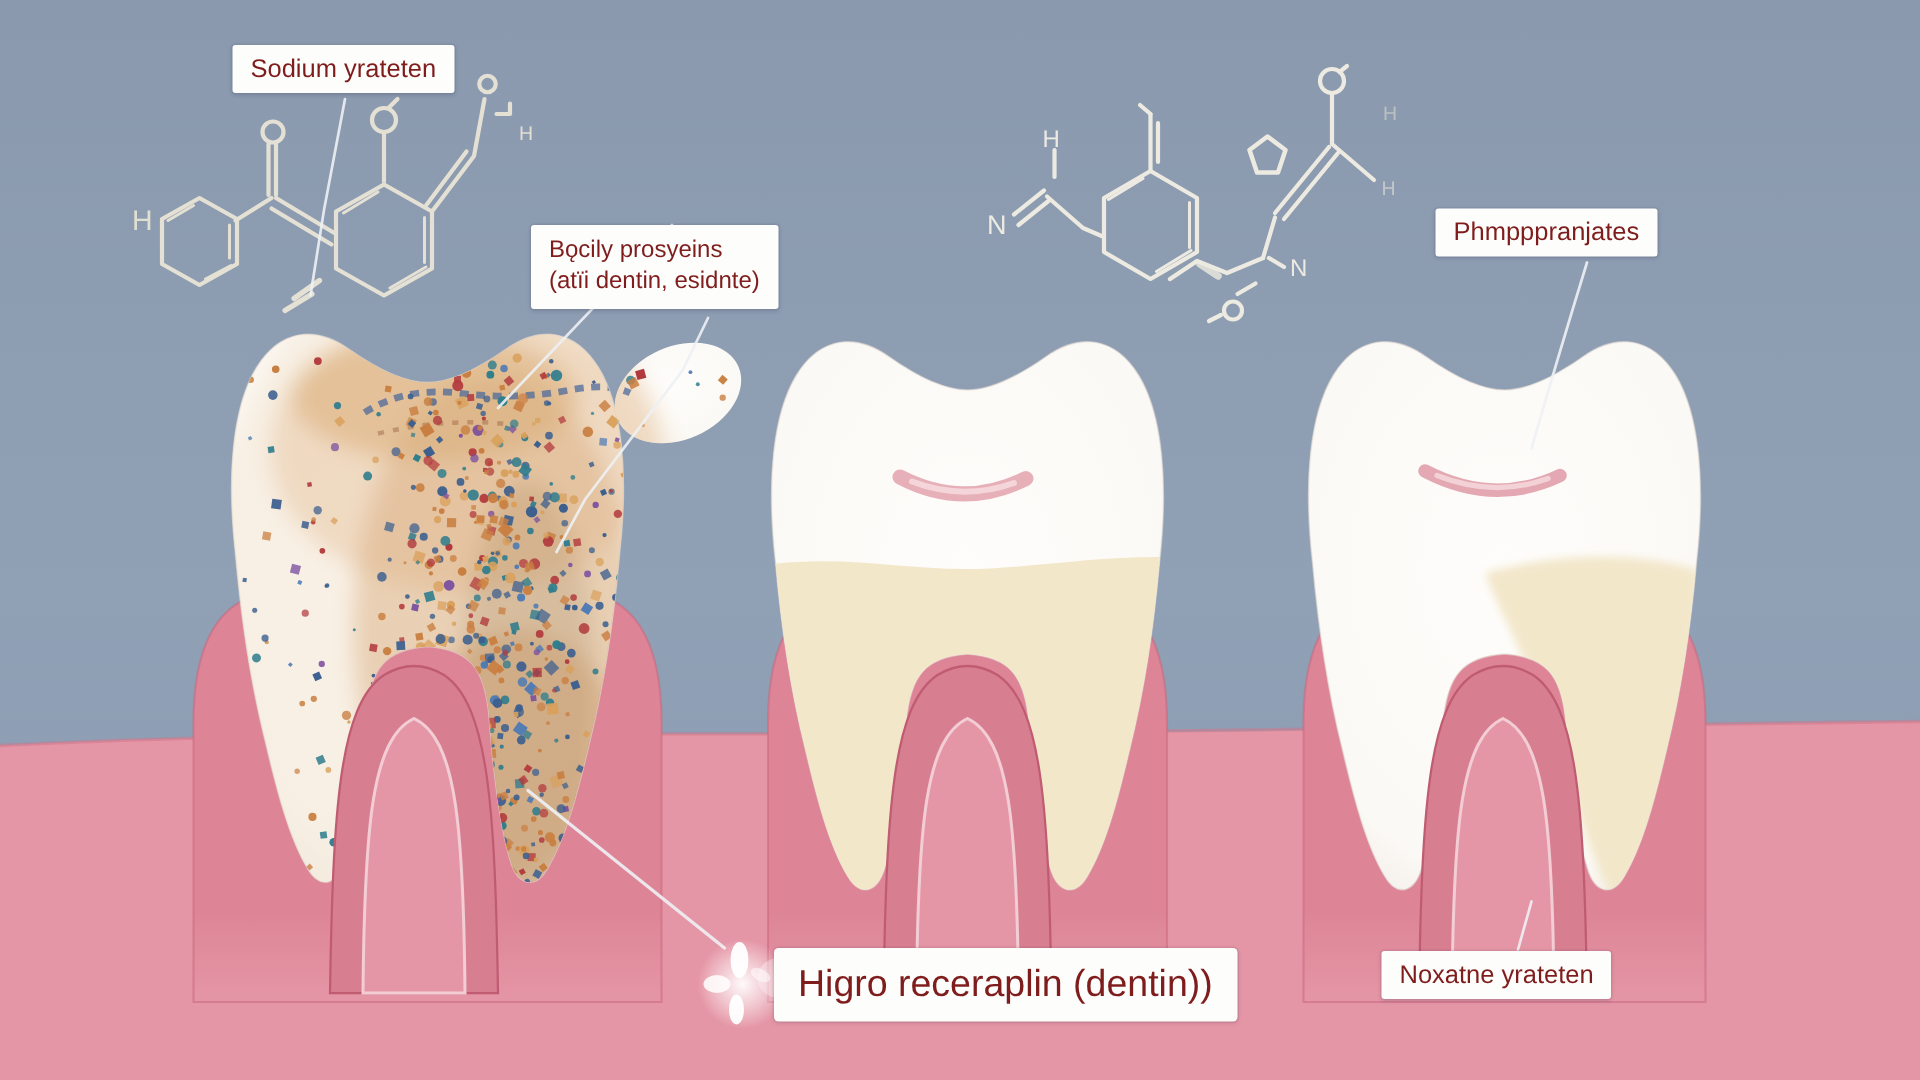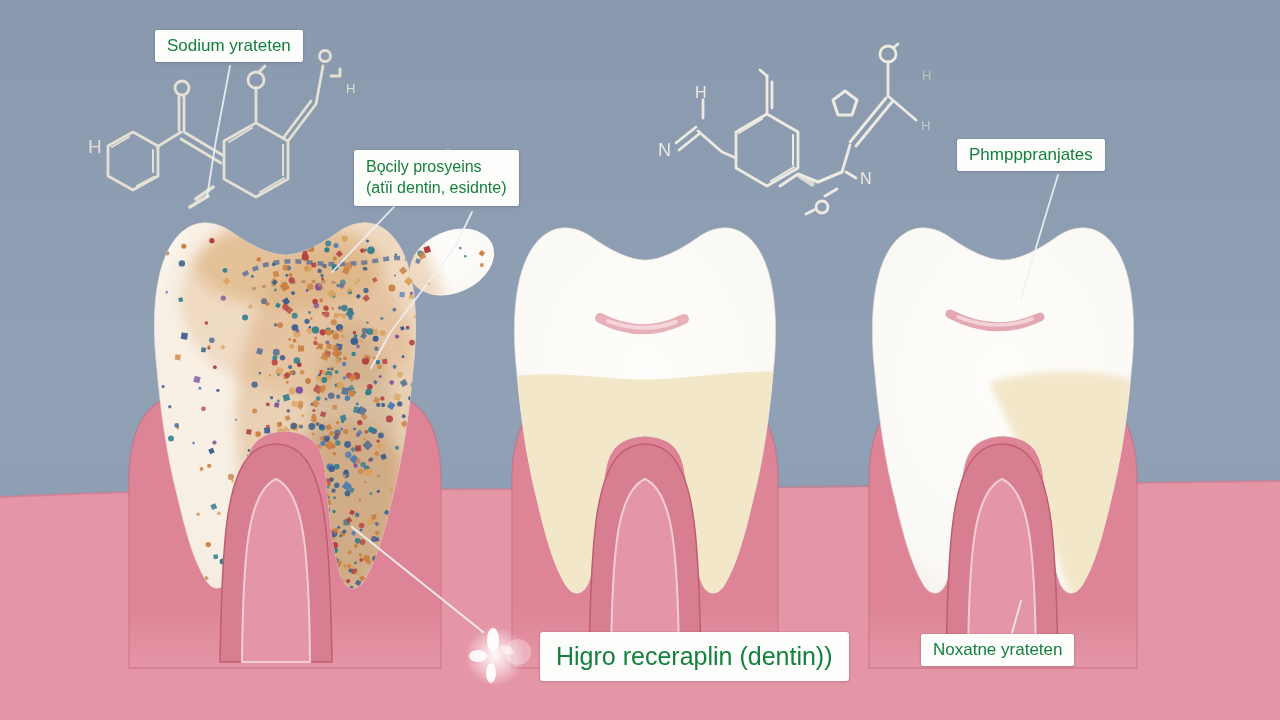--- a/index.html
+++ b/index.html
@@ -1,28 +1,28 @@
 <!DOCTYPE html>
 <html><head>
 <meta charset="utf-8">
 <style>
   html,body{margin:0;padding:0;}
   body{width:1280px;height:720px;position:relative;overflow:hidden;
        font-family:"Liberation Sans",sans-serif;background:#8d9cb1;}
   #scene{position:absolute;left:0;top:0;}
-  .label{position:absolute;background:#fdfdfc;color:#15803d;
+  .label{position:absolute;background:#fdfdfc;color:#7f1d1d;
          padding:5px 12px;font-size:17px;line-height:1.3;border-radius:2px;
          box-shadow:0 0 0 1px rgba(40,40,60,0.05),0 1px 3px rgba(40,40,80,0.18);
          white-space:nowrap;}
   .label.two-line{font-size:16px;padding:7px 12px;}
   .label.big{font-size:25px;padding:8px 16px;border-radius:3px;}
   #label-sodium{left:155px;top:30px;}
   #label-proteins{left:318px;top:150px;margin-left:36px;}
   #label-phosphates{left:957px;top:139px;}
-  #label-dentin{left:540px;top:632px;}
+  #label-dentin{left:516px;top:632px;}
   #label-biofilm{left:921px;top:634px;}
 </style>
 </head>
 <body>
 
 <svg id="scene" width="1280" height="720" viewBox="0 0 1280 720">
   <defs>
     <linearGradient id="bgGrad" x1="0" y1="0" x2="0" y2="1">
       <stop offset="0" stop-color="#8a99ae"></stop>
       <stop offset="0.55" stop-color="#90a0b5"></stop>

